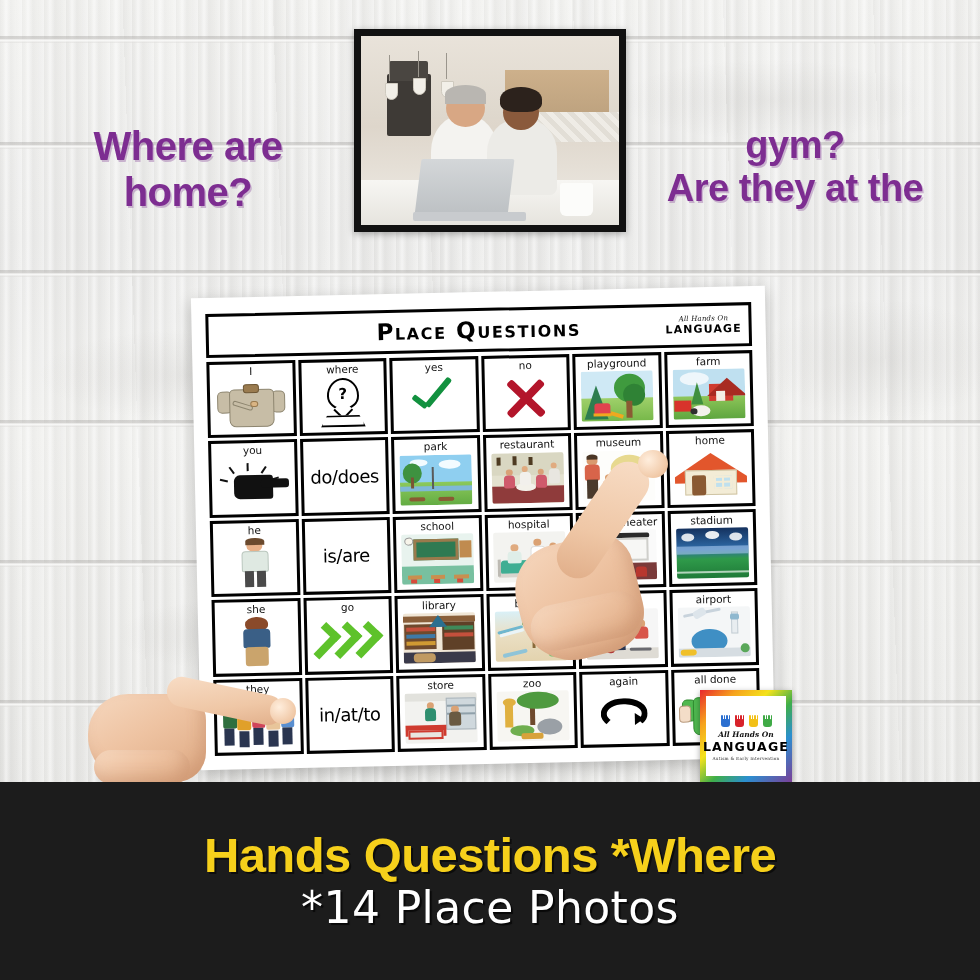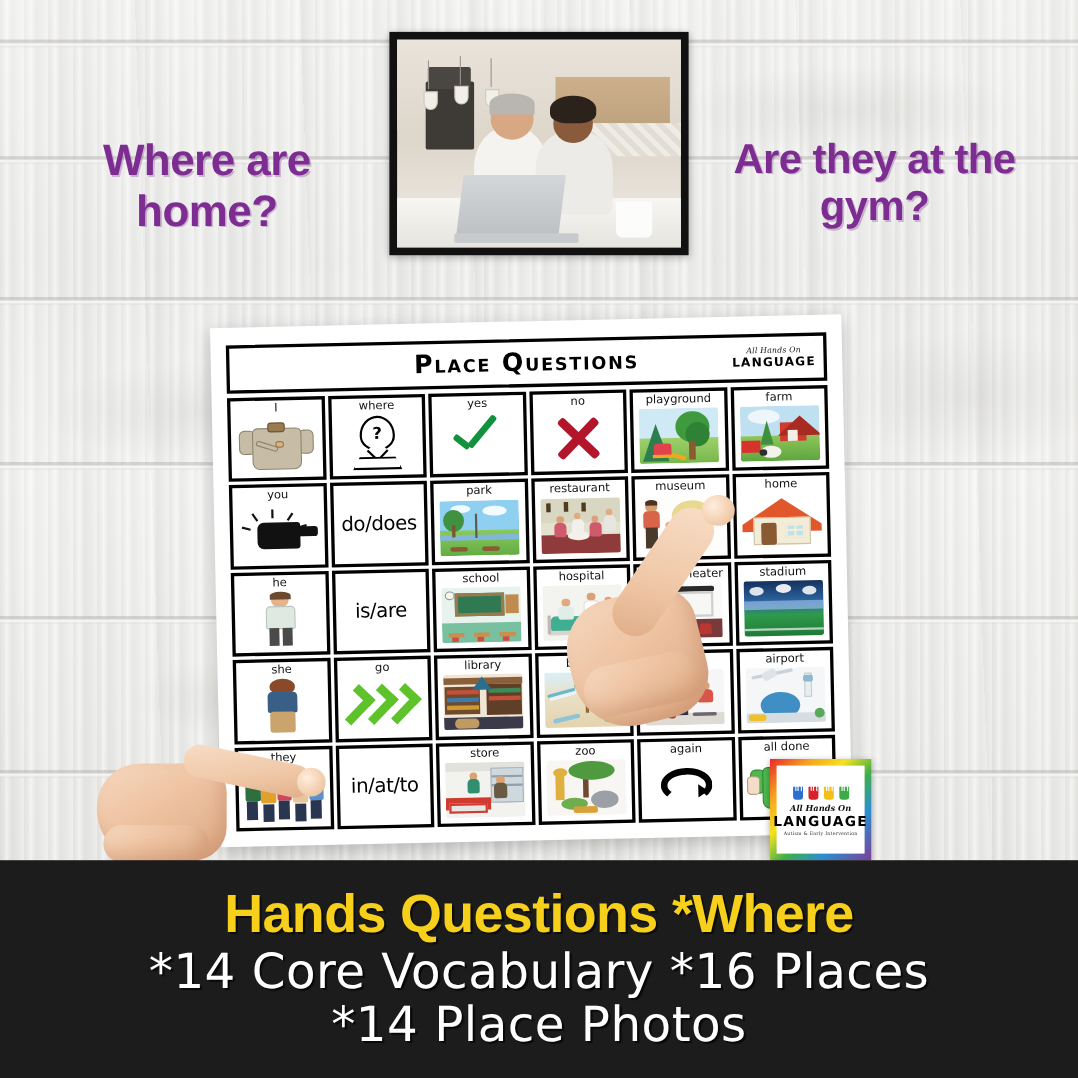--- a/index.html
+++ b/index.html
@@ -269,22 +269,22 @@
   <div class="plank-seam" style="top:560px"></div>
   <div class="plank-seam" style="top:700px"></div>
   <div class="grain" style="left:40px;  top:330px; width:300px; height:90px;"></div>
   <div class="grain" style="left:760px; top:300px; width:240px; height:120px;"></div>
   <div class="grain" style="left:120px; top:600px; width:220px; height:70px;"></div>
   <div class="grain" style="left:620px; top:60px;  width:300px; height:80px;"></div>
 </div>
 
 <div class="headline" id="headline-left">Where are home?</div>
 <div class="headline" id="headline-right">
+  <div>gym?</div>
   <div>Are they at the</div>
-  <div>gym?</div>
 </div>
 
 <div id="photo-frame">
   <div id="photo-inner">
     <div class="ph" id="ph-cabinet-top"></div>
     <div class="ph" id="ph-cab-dark"></div>
     <div class="ph" id="ph-microwave"></div>
     <div class="ph" id="ph-shelf"></div>
     <div class="ph" id="ph-tile"></div>
     <div class="ph ph-lampwire" style="left:11%; top:10%;"></div>
@@ -795,15 +795,14 @@
       </div>
     </div>
     <div id="logo-l1">All Hands On</div>
     <div id="logo-l2">LANGUAGE</div>
     <div id="logo-l3">Autism &amp; Early Intervention</div>
   </div>
 </div>
 
 <div id="banner">
   <div id="banner-title">Hands Questions *Where</div>
-  <div class="banner-sub">*14 Core Vocabulary *16 Places</div>
   <div class="banner-sub">*14 Place Photos</div>
 </div>
 
 </body></html>

